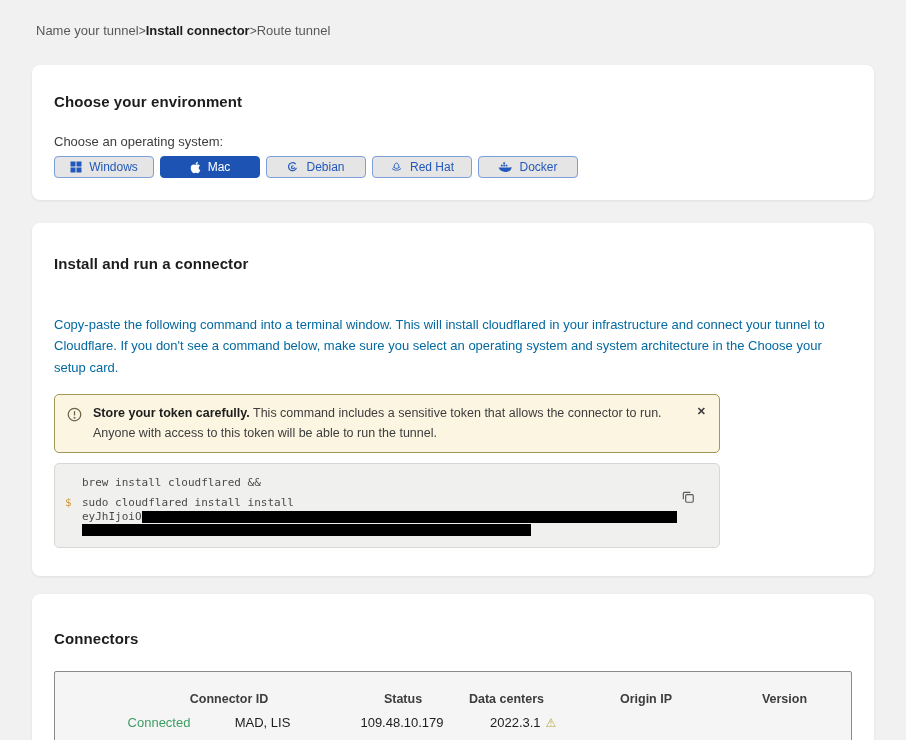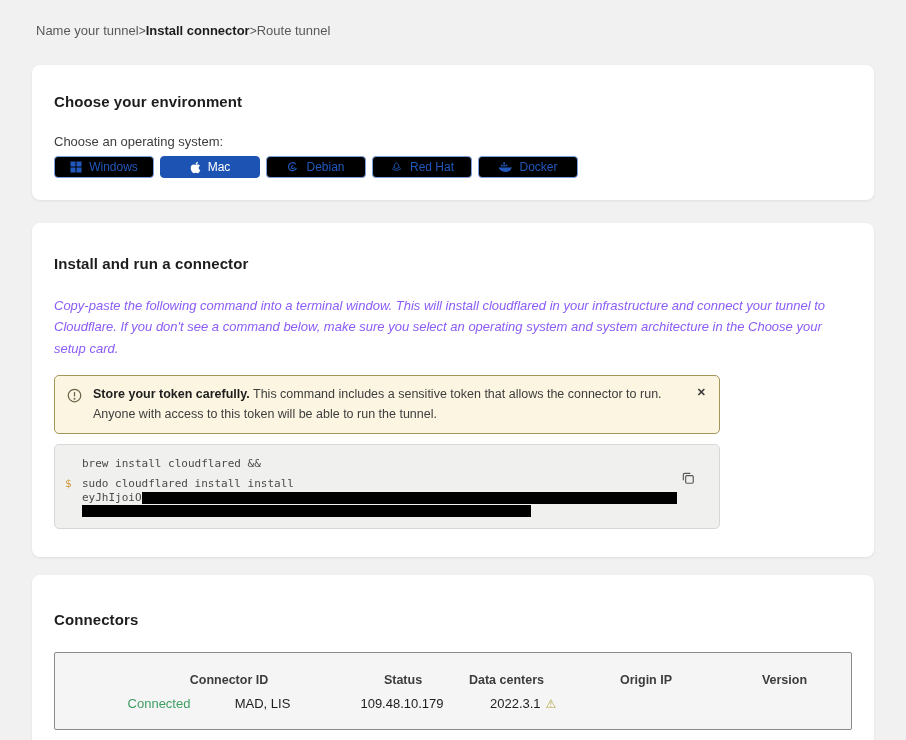--- a/index.html
+++ b/index.html
@@ -18,28 +18,28 @@
 
   
   .card { background:#ffffff; border-radius:8px; margin:0 32px; box-shadow:0 1px 3px rgba(0,0,0,0.08); }
   .card-title { font-size:15px; font-weight:bold; color:#1d1d1d; letter-spacing:0.1px; }
 
   
   .card-env { margin-top:27px; padding:28px 22px 22px 22px; }
   .os-label { margin-top:24px; font-size:13px; color:#3d3d3d; }
   .os-row { display:flex; gap:6px; margin-top:7px; }
   .os-btn { width:100px; height:22px; display:flex; align-items:center; justify-content:center; gap:7px;
-            background:#000000; border:1px solid #7d9fdd; border-radius:4px; color:#2258bb;
+            background:#e5e5e5; border:1px solid #7d9fdd; border-radius:4px; color:#2258bb;
             font-size:12px; font-family:inherit; cursor:pointer; }
   .os-btn.selected { background:#1d54b4; border-color:#1d54b4; color:#ffffff; }
   .os-btn svg { display:block; }
 
   
   .card-install { margin-top:23px; padding:32px 22px 28px 22px; }
-  .desc { margin-top:23px; font-size:13px; line-height:1.65; color:#8b5cf6; max-width:798px;font-style:italic; }
+  .desc { margin-top:42px; font-size:13px; line-height:1.65; color:#0369a1; max-width:798px; }
 
   .banner { position:relative; margin-top:16px; width:666px; background:#fbf5e2; border:1px solid #a29658;
             border-radius:5px; padding:9px 40px 9px 38px; font-size:12.5px; line-height:1.55; color:#3d3d3d; }
   .banner .lead { font-weight:bold; color:#1d1d1d; }
   .warn-circle { position:absolute; left:12px; top:12px; color:#6b6246; }
   .banner-close { position:absolute; right:13px; top:10px; font-size:11px; font-weight:bold; color:#3d3d3d;
                   background:none; border:none; cursor:pointer; font-family:inherit; }
 
   .codeblock { position:relative; margin-top:10px; width:666px; background:#f0f0ef; border:1px solid #d7d7d5;
                border-radius:5px; padding:11px 16px 11px 27px;

